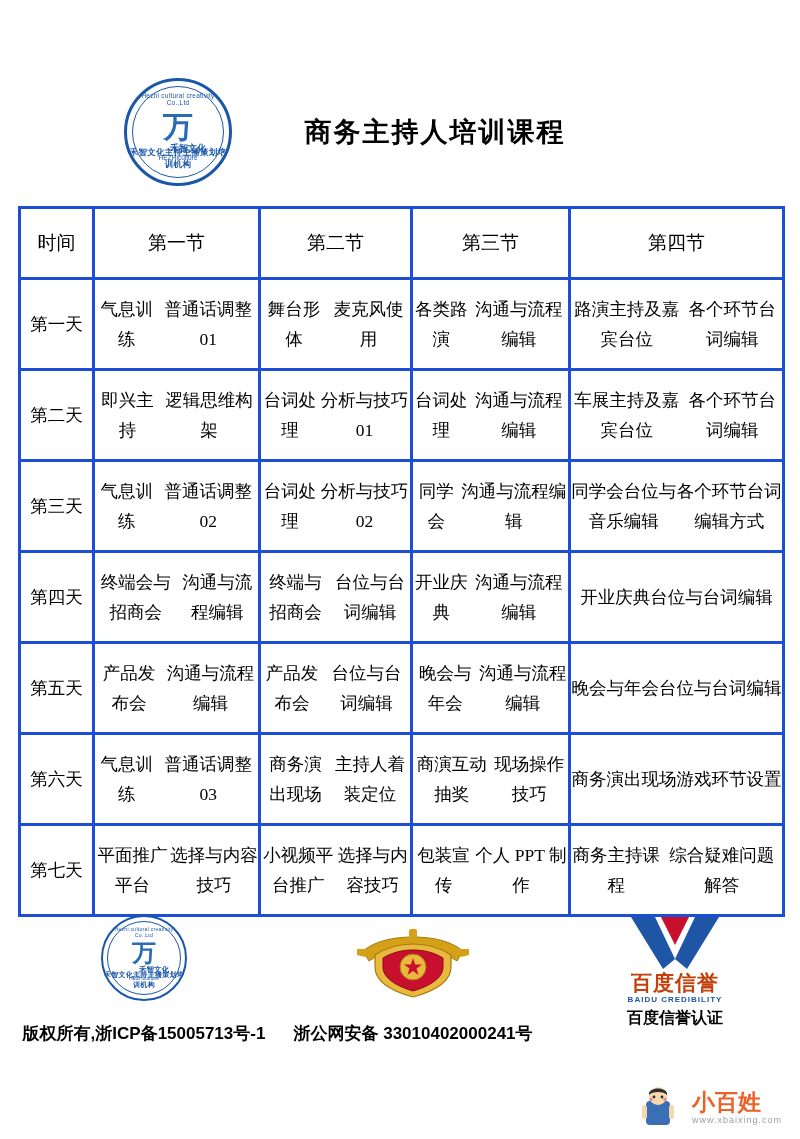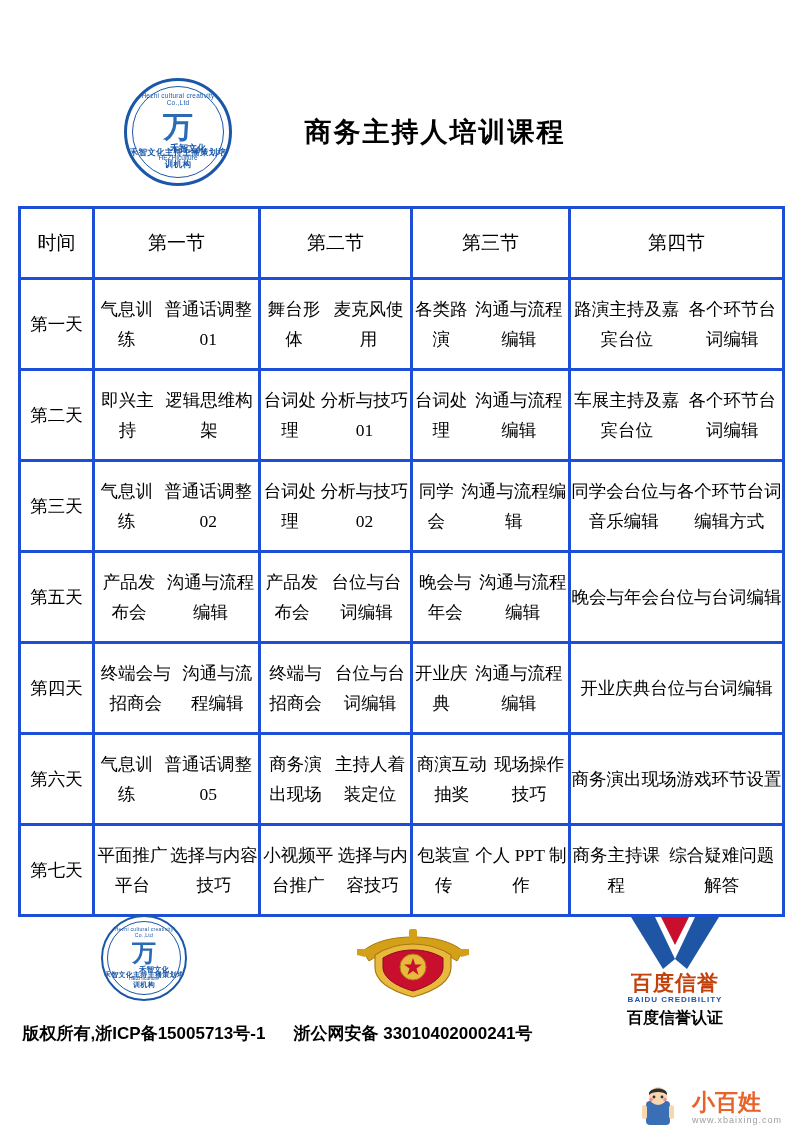--- a/index.html
+++ b/index.html
@@ -362,20 +362,47 @@
           </div>
         </td>
       <td>
           <div class="cell-lines">
             <span>同学会台位与音乐编辑</span>
             <span>各个环节台词编辑方式</span>
           </div>
         </td>
     </tr>
     <tr>
+      <td class="time-cell">第四天</td>
+      <td>
+          <div class="cell-lines">
+            <span>终端会与招商会</span>
+            <span>沟通与流程编辑</span>
+          </div>
+        </td>
+      <td>
+          <div class="cell-lines">
+            <span>终端与招商会</span>
+            <span>台位与台词编辑</span>
+          </div>
+        </td>
+      <td>
+          <div class="cell-lines">
+            <span>开业庆典</span>
+            <span>沟通与流程编辑</span>
+          </div>
+        </td>
+      <td>
+          <div class="cell-lines">
+            <span>开业庆典</span>
+            <span>台位与台词编辑</span>
+          </div>
+        </td>
+    </tr>
+    <tr>
       <td class="time-cell">第五天</td>
       <td>
           <div class="cell-lines">
             <span>产品发布会</span>
             <span>沟通与流程编辑</span>
           </div>
         </td>
       <td>
           <div class="cell-lines">
             <span>产品发布会</span>
@@ -389,52 +416,25 @@
           </div>
         </td>
       <td>
           <div class="cell-lines">
             <span>晚会与年会</span>
             <span>台位与台词编辑</span>
           </div>
         </td>
     </tr>
     <tr>
-      <td class="time-cell">第四天</td>
-      <td>
-          <div class="cell-lines">
-            <span>终端会与招商会</span>
-            <span>沟通与流程编辑</span>
-          </div>
-        </td>
-      <td>
-          <div class="cell-lines">
-            <span>终端与招商会</span>
-            <span>台位与台词编辑</span>
-          </div>
-        </td>
-      <td>
-          <div class="cell-lines">
-            <span>开业庆典</span>
-            <span>沟通与流程编辑</span>
-          </div>
-        </td>
-      <td>
-          <div class="cell-lines">
-            <span>开业庆典</span>
-            <span>台位与台词编辑</span>
-          </div>
-        </td>
-    </tr>
-    <tr>
       <td class="time-cell">第六天</td>
       <td>
           <div class="cell-lines">
             <span>气息训练</span>
-            <span>普通话调整 05</span>
+            <span>普通话调整 03</span>
           </div>
         </td>
       <td>
           <div class="cell-lines">
             <span>商务演出现场</span>
             <span>主持人着装定位</span>
           </div>
         </td>
       <td>
           <div class="cell-lines">

